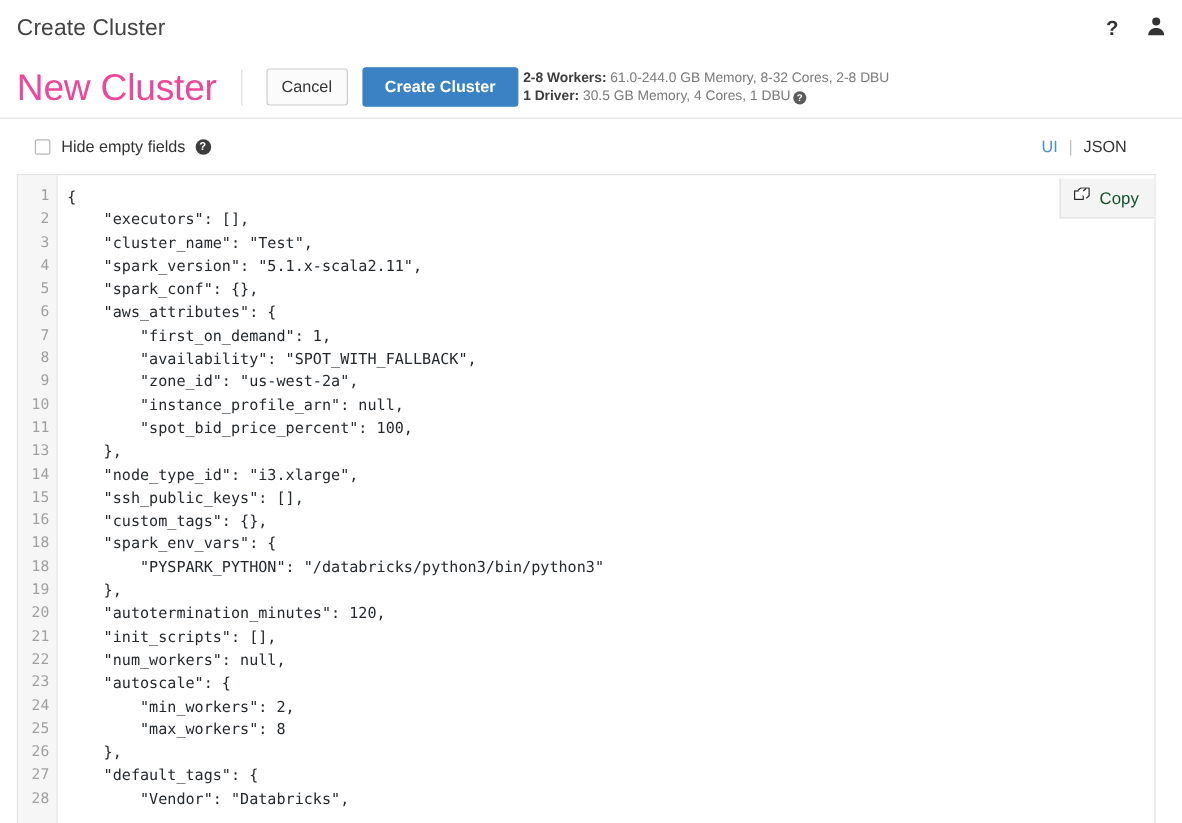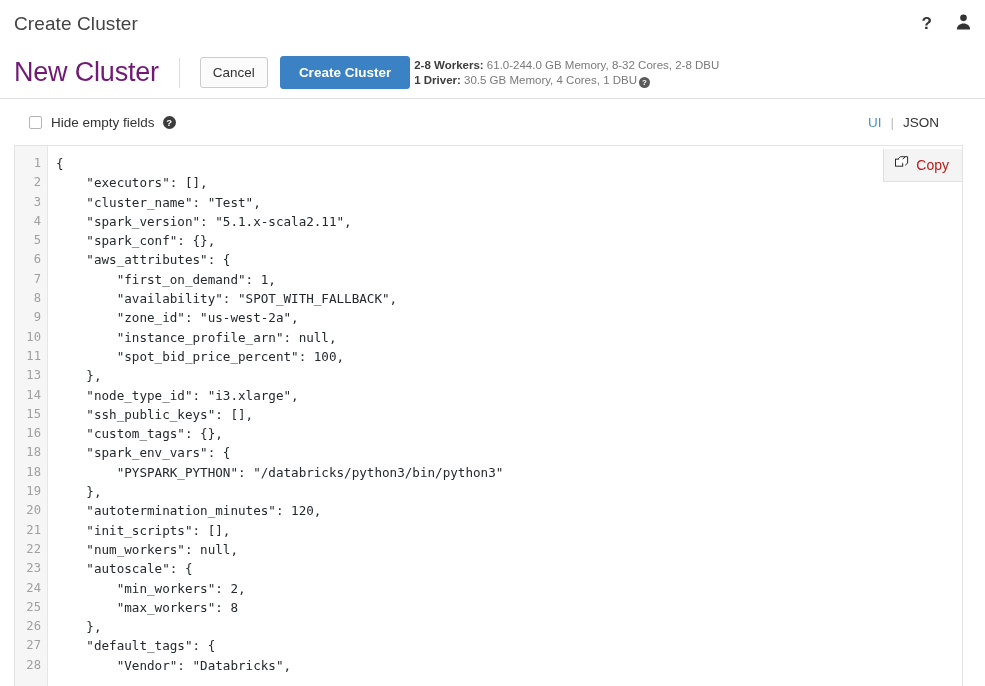--- a/index.html
+++ b/index.html
@@ -46,23 +46,23 @@
   
   .headerrow {
     position: relative;
     height: 52px;
     display: flex;
     align-items: center;
     padding: 0 14px;
     border-bottom: 1px solid #e0e0e0;
   }
   .cluster-name {
-    font-size: 27px;
+    font-size: 31px;
     font-weight: 300;
-    color: #701a75;
+    color: #ec4899;
     letter-spacing: -0.2px;
     white-space: nowrap;
   }
   .vdiv {
     width: 1px;
     height: 30px;
     background: #dddddd;
     margin: 0 20px;
     flex: none;
   }
@@ -208,21 +208,21 @@
     top: 3px;
     background: #f4f4f4;
     border: 1px solid #e0e0e0;
     border-top: none;
     border-right: none;
     padding: 7px 13px 8px 11px;
     display: flex;
     align-items: center;
     gap: 7px;
     font-size: 14px;
-    color: #b91c1c;
+    color: #14532d;
     cursor: pointer;
     z-index: 5;
   }
   .copy-label { line-height: 1; }
 </style>
 </head>
 <body>
 
 <div class="topbar">
   <div class="topbar-title">Create Cluster</div>

